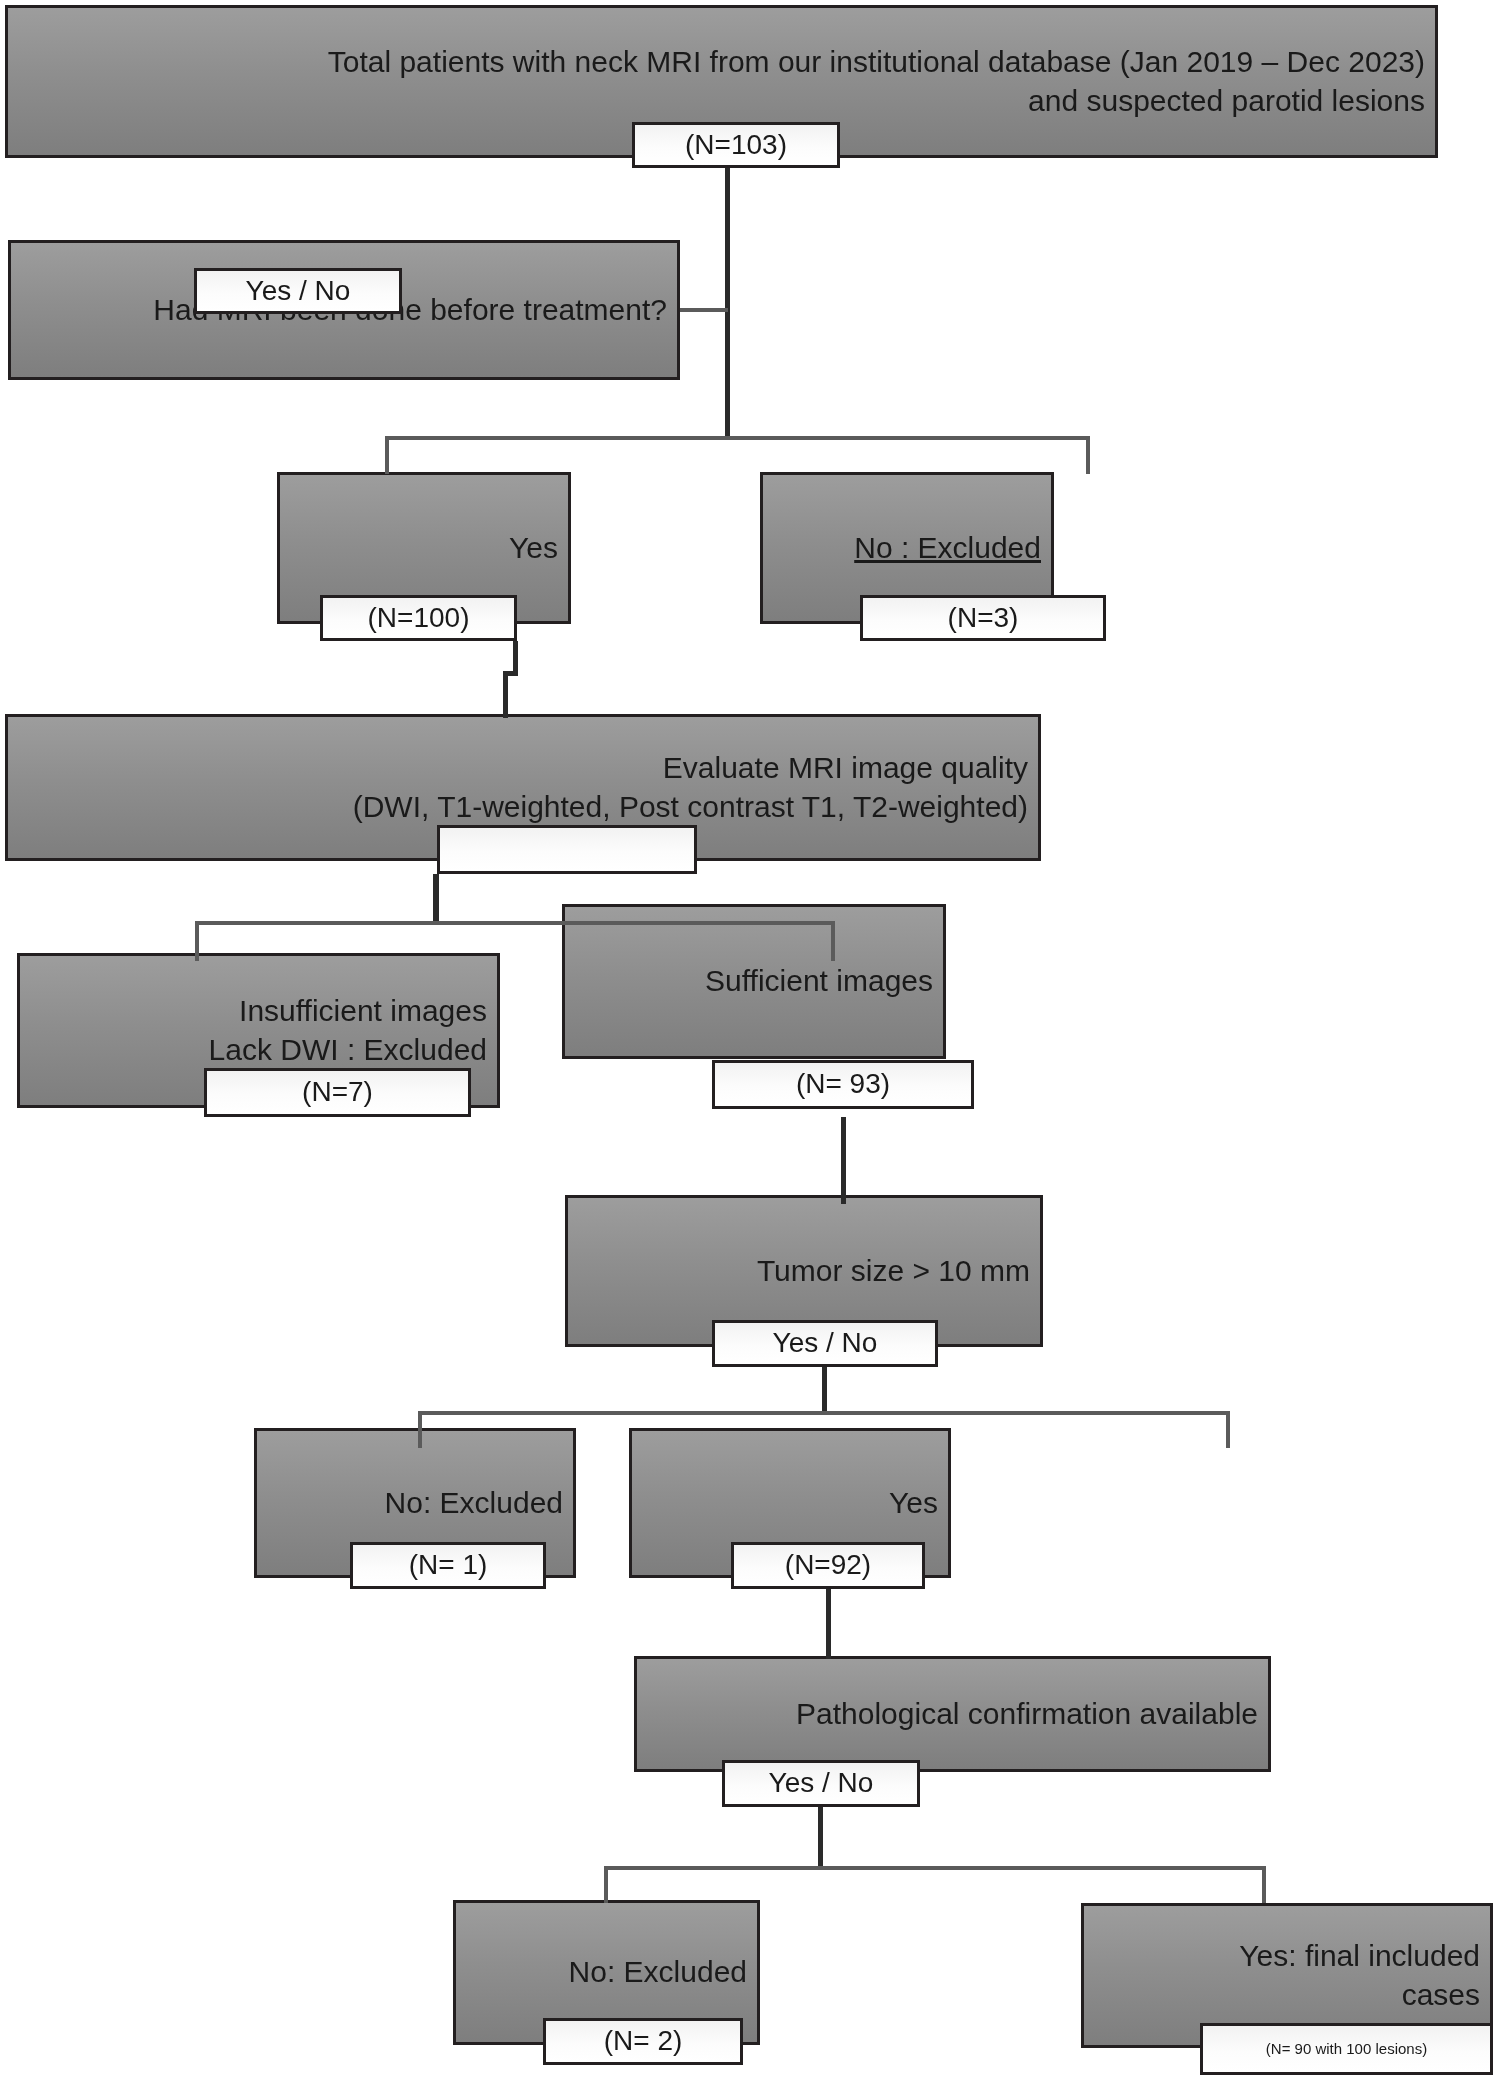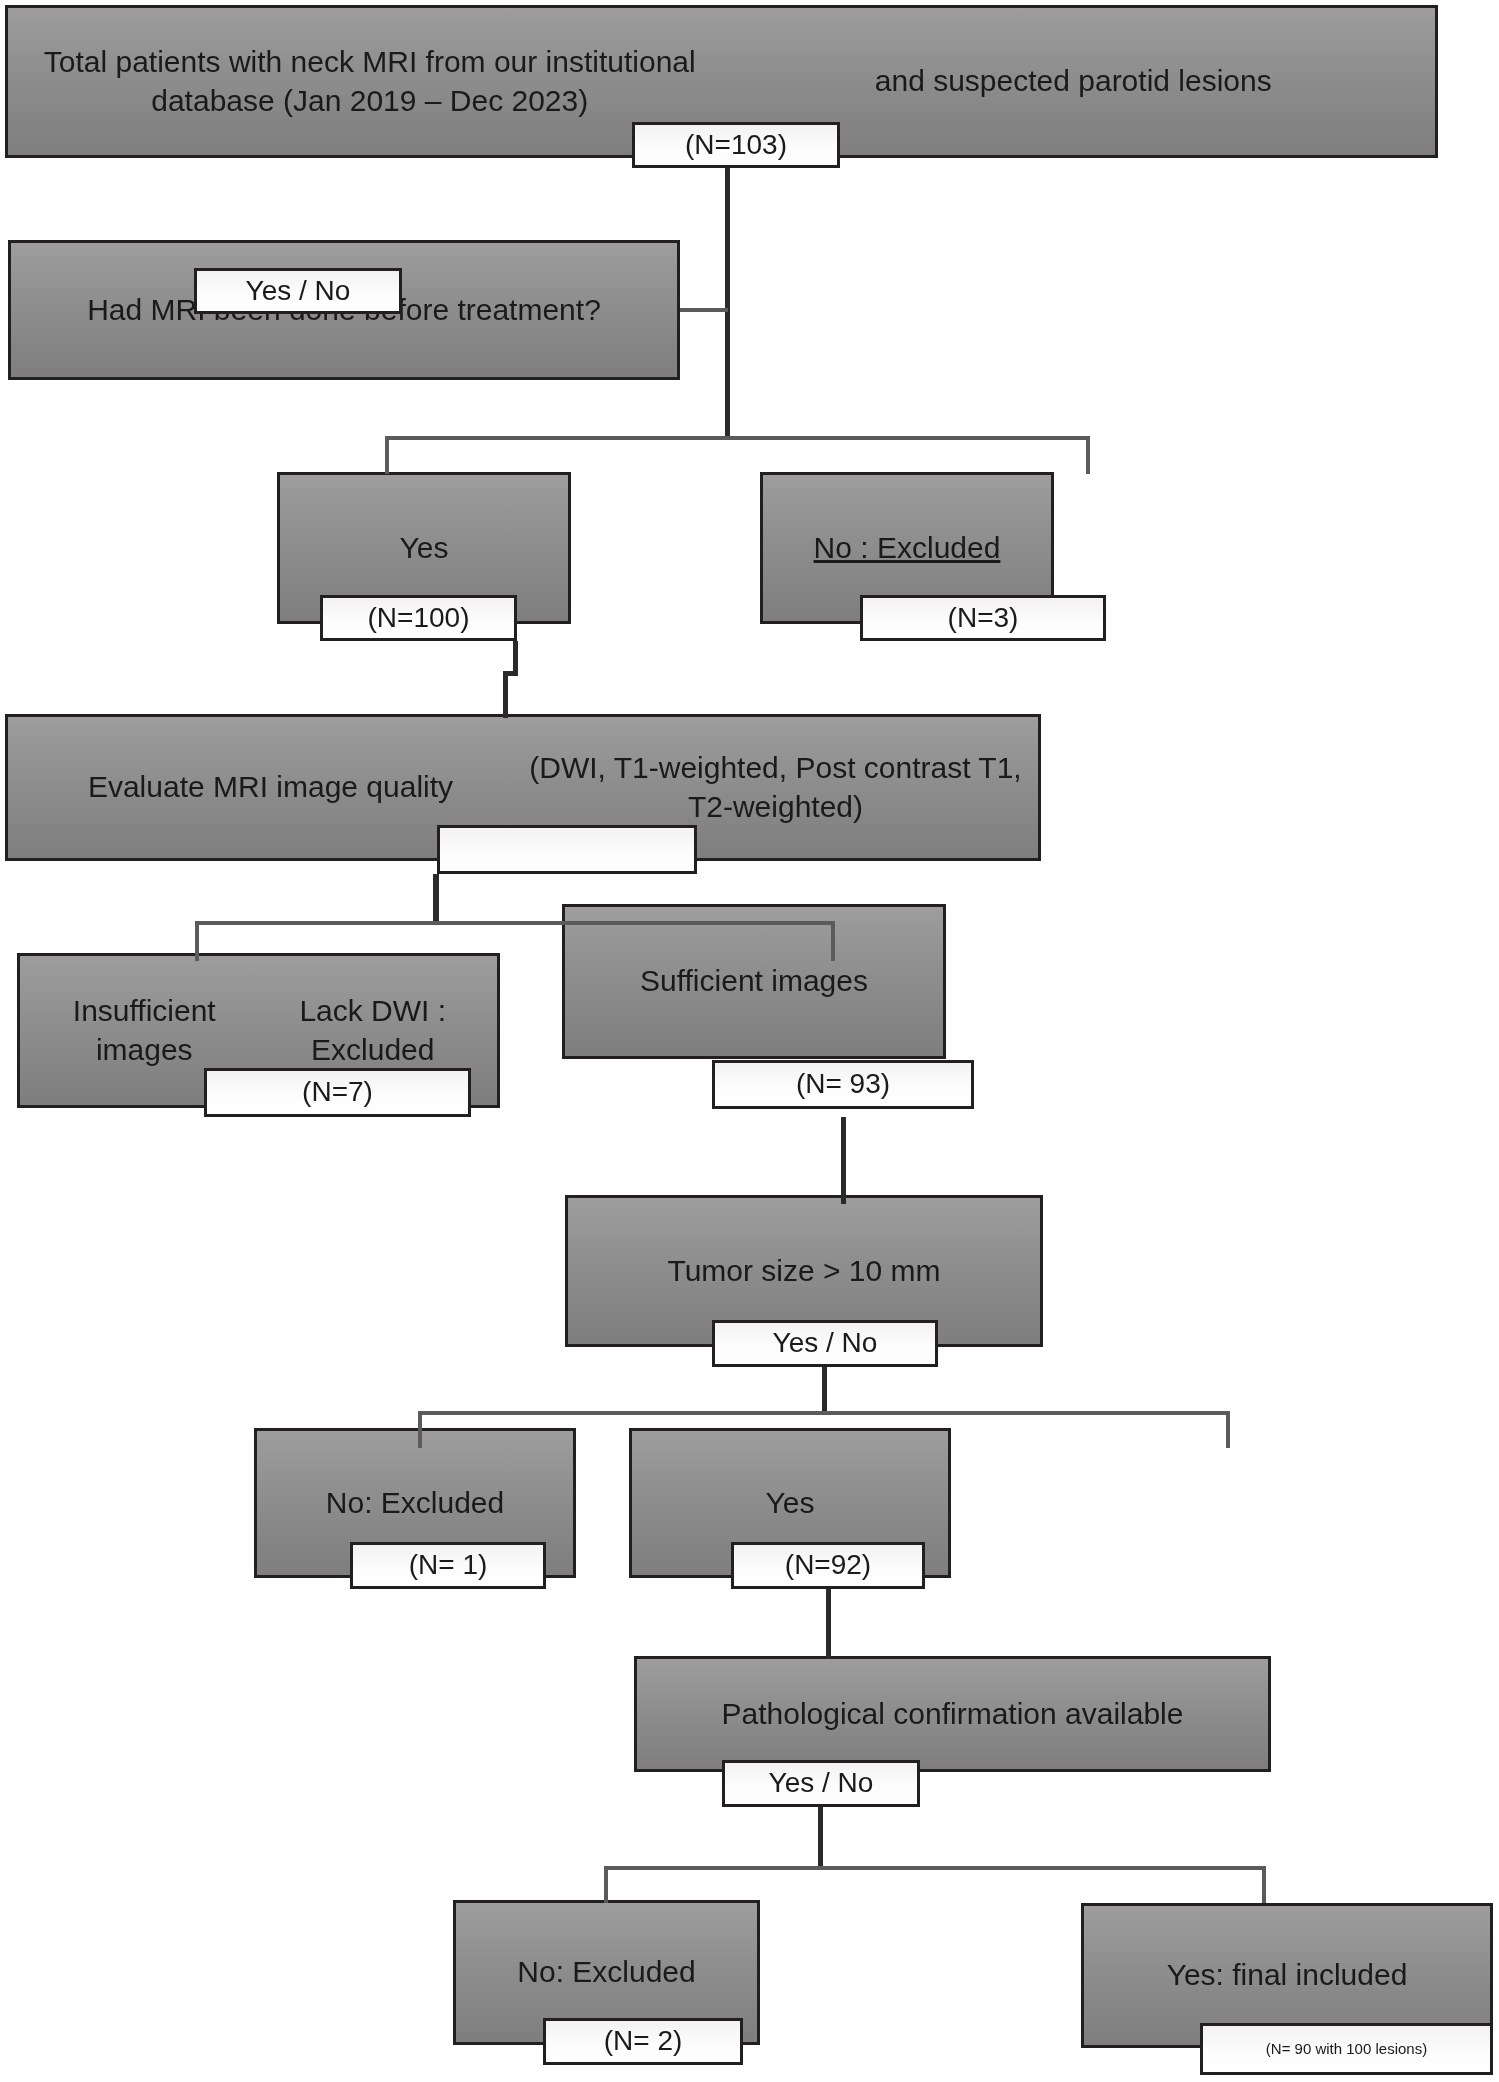--- a/index.html
+++ b/index.html
@@ -19,24 +19,24 @@
     overflow: hidden;
   }
 
   
   .node {
     position: absolute;
     box-sizing: border-box;
     border: 3px solid #231f20;
     background: linear-gradient(to bottom, #9d9d9d 0%, #8e8e8e 45%, #7e7e7e 100%);
     display: flex;
-    flex-direction: row;
+    flex-direction: column;
     align-items: center;
     justify-content: center;
-    text-align: center;
+    text-align: right;
     color: #1a1a1a;
     line-height: 1.28;
     padding: 18px 10px;
   }
   .node .line {
     display: block;
     width: 100%;
   }
 
   
@@ -168,16 +168,17 @@
   <div class="conn thin" data-name="connector-split4-left-drop" style="left:604px; top:1866px; width:4px; height:37px;"></div>
   <div class="conn thin" data-name="connector-split4-right-drop" style="left:1262px; top:1866px; width:4px; height:37px;"></div>
 
   <div class="node fs-big" data-name="node-path-no-excluded" style="left:453px; top:1900px; width:307px; height:145px;">
     <span class="line" data-name="node-path-no-line1">No: Excluded</span>
   </div>
   <div class="tag fs-tag" data-name="tag-path-no-count" style="left:543px; top:2018px; width:200px; height:47px;">(N= 2)</div>
 
   <div class="node fs-big" data-name="node-path-yes-final-included" style="left:1081px; top:1903px; width:412px; height:145px;">
     <span class="line" data-name="node-path-yes-line1">Yes: final included</span>
+    <span class="line" data-name="node-path-yes-line2">cases</span>
   </div>
   <div class="tag fs-tiny" data-name="tag-path-yes-count" style="left:1200px; top:2023px; width:293px; height:52px;text-align:center;">(N= 90 with 100 lesions)</div>
 
 </div>
 
 </body></html>

